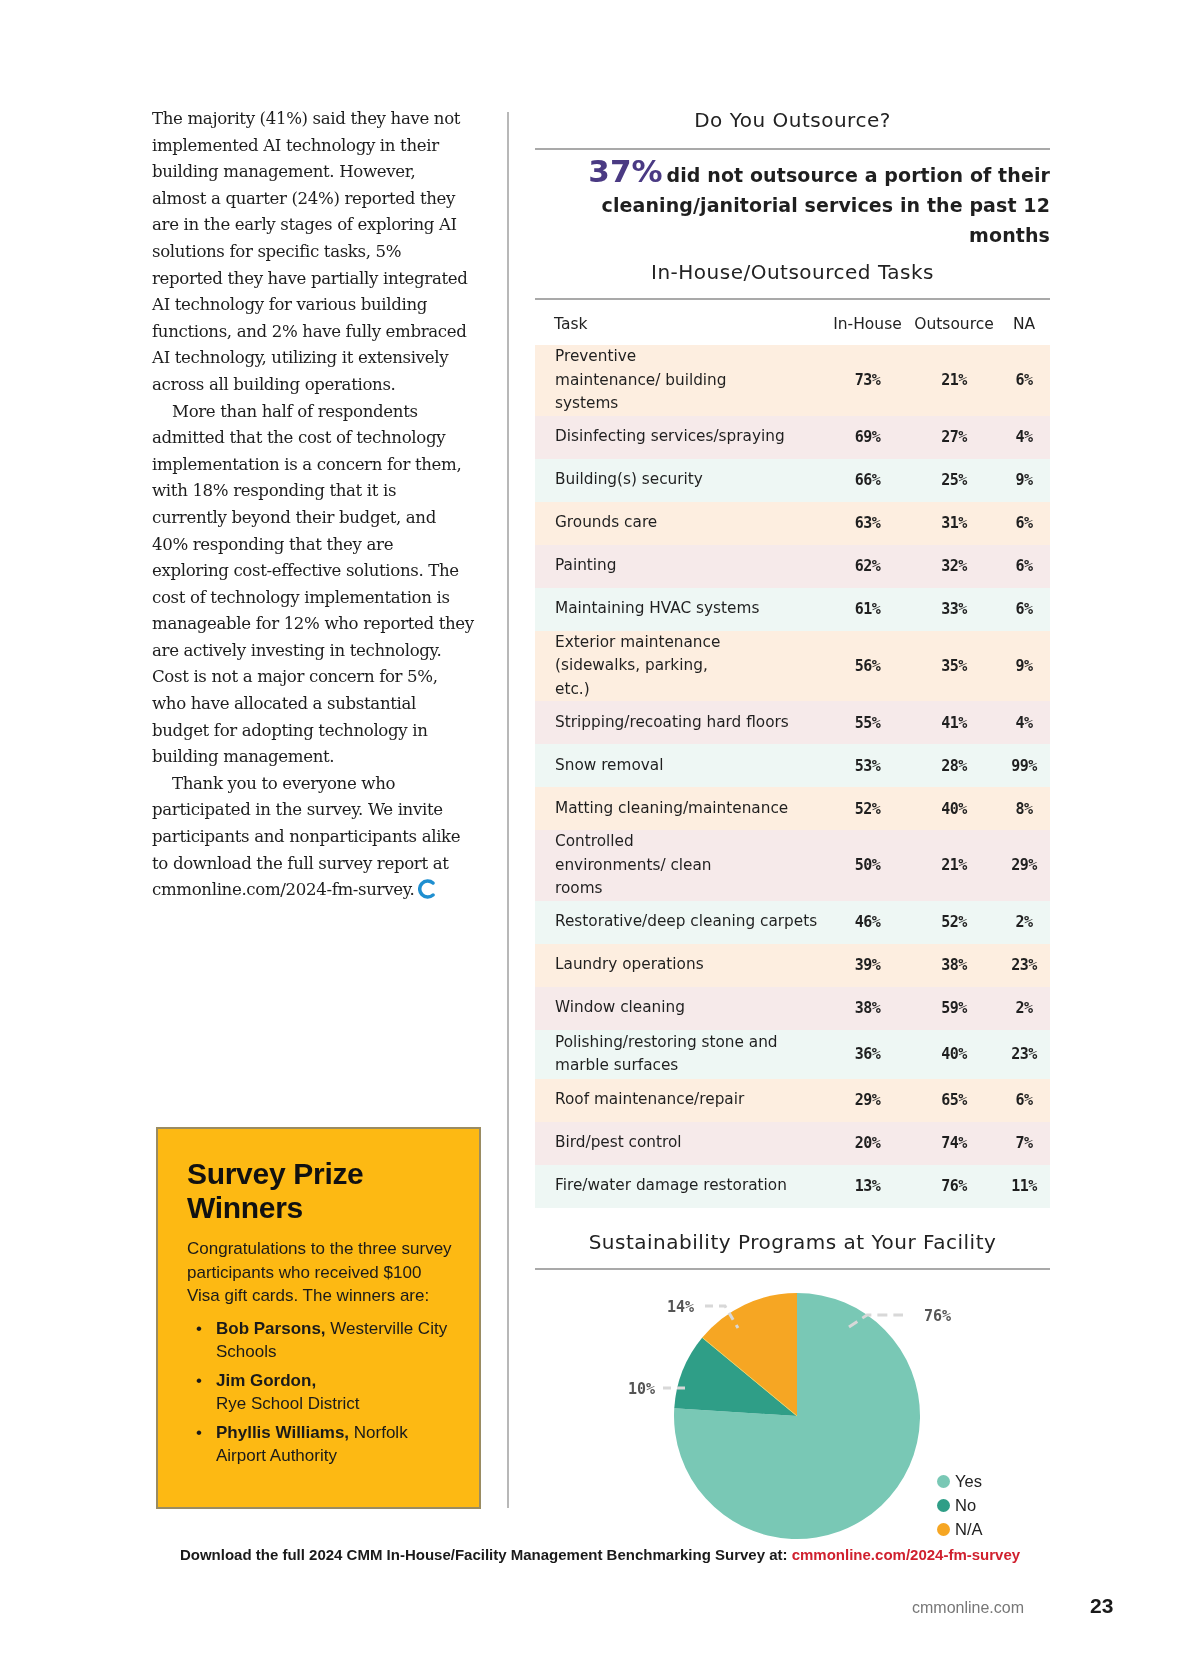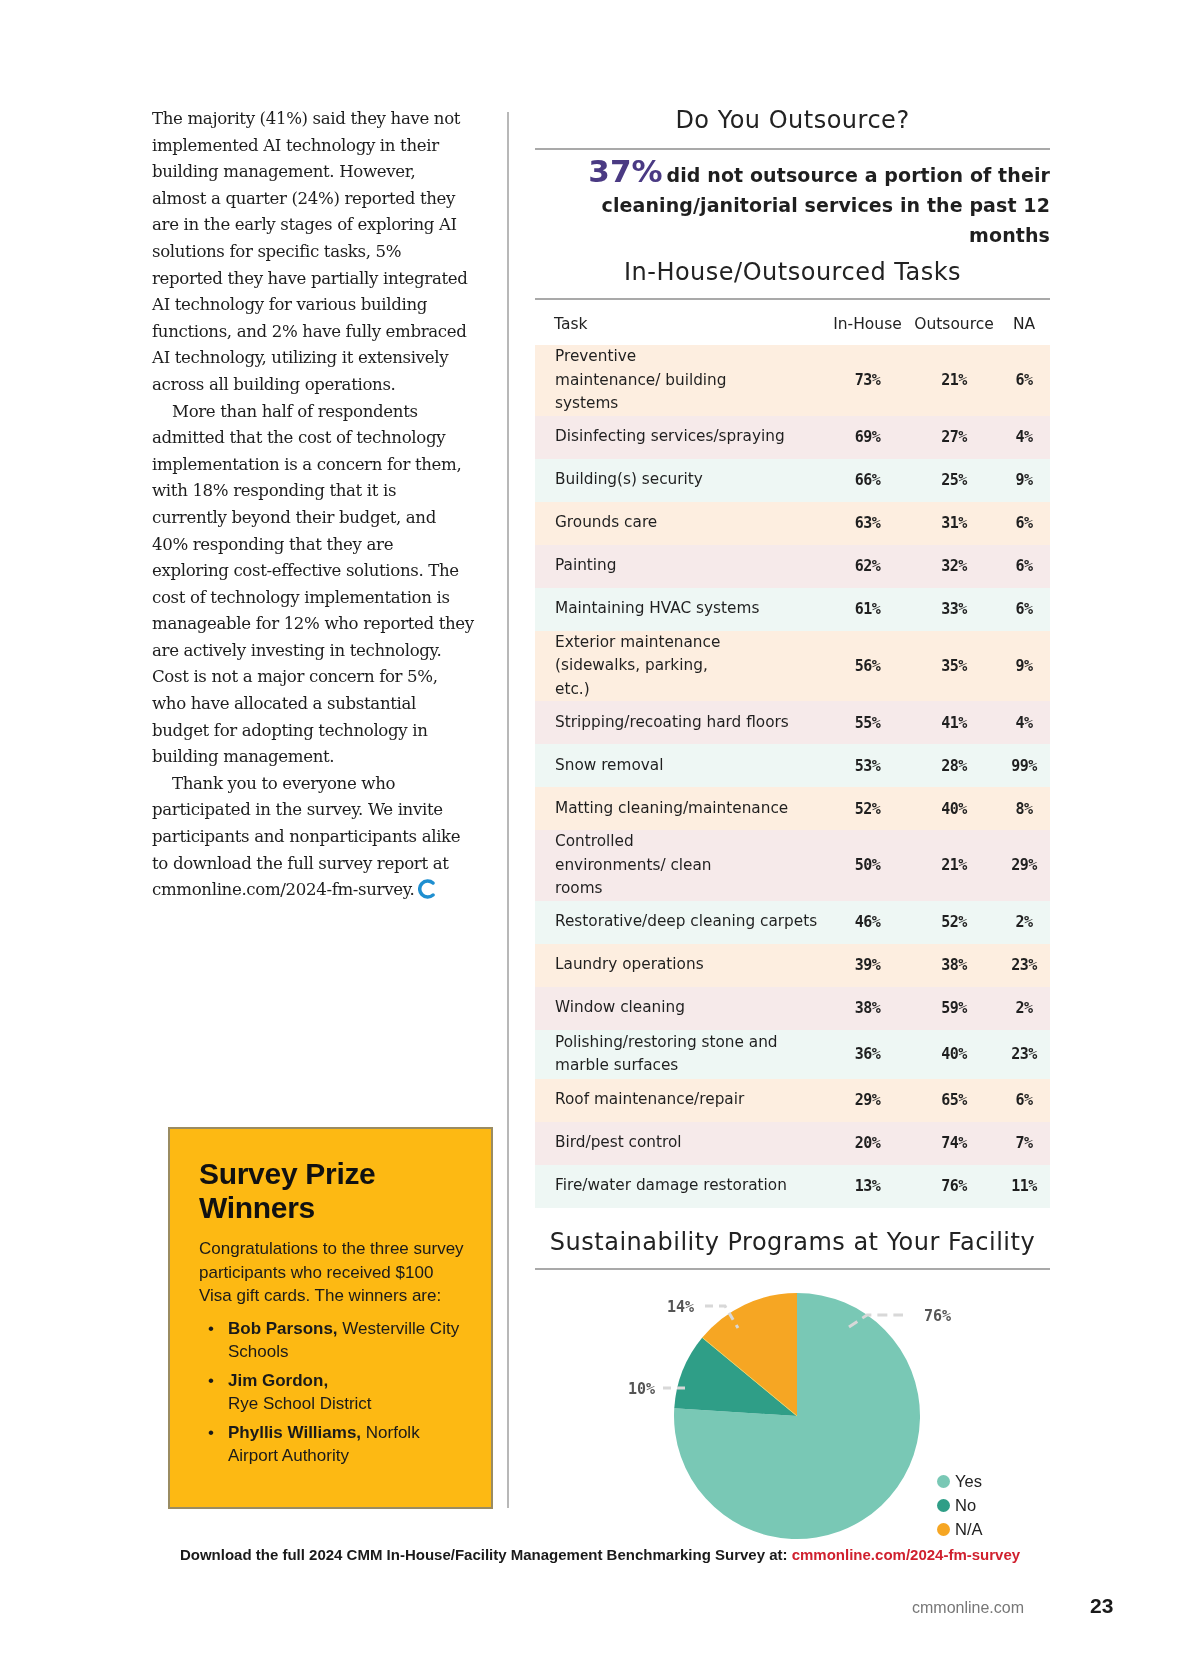--- a/index.html
+++ b/index.html
@@ -14,35 +14,35 @@
     letter-spacing: -0.35px;
   }
   .left-col p { margin: 0; }
   .left-col p.indent { text-indent: 20px; }
   .c-logo { display: inline-block; width: 20px; height: 20px; vertical-align: -4px; margin-left: 4px; }
 
   .divider-v { position: absolute; left: 507px; top: 112px; width: 2px; height: 1396px; background: #b8b8b8; }
 
   
   .prize-box {
-    position: absolute; left: 168px; top: 1127px; width: 325px; height: 382px;
+    position: absolute; left: 156px; top: 1127px; width: 325px; height: 382px;
     background: #fdb913; border: 2px solid #9a8c62;
     padding: 28px 26px 0 29px;
     font-family: "Liberation Sans", "DejaVu Sans", sans-serif;
   }
   .prize-title { font-size: 30px; line-height: 34px; font-weight: 700; color: #111; letter-spacing: -0.3px; }
   .prize-text { margin-top: 12px; font-size: 17px; line-height: 23.5px; color: #1a1a1a; }
   .prize-list { list-style: none; margin-top: 9px; padding-left: 0; }
   .prize-list li { position: relative; padding-left: 29px; font-size: 17px; line-height: 23.5px; margin-bottom: 5px; color: #1a1a1a; }
   .prize-list li::before { content: "•"; position: absolute; left: 9px; top: 0; }
   .prize-list b { font-weight: 700; }
 
   
   .right-col { position: absolute; left: 535px; top: 100px; width: 515px; font-family: "DejaVu Sans", "Liberation Sans", sans-serif; }
-  .sec-title { text-align: center; font-size: 24px; font-weight: 400; color: #222; letter-spacing: 0.5px; }
+  .sec-title { text-align: center; font-size: 20px; font-weight: 400; color: #222; letter-spacing: 0.5px; }
   .hr { height: 2px; background: #a9a9a9; }
   .stat-line { text-align: right; font-size: 19px; line-height: 30px; font-weight: 700; color: #1f1f1f; letter-spacing: 0.1px; }
   .stat-big { font-size: 31px; font-weight: 800; color: #4a3a83; margin-right: 4px; letter-spacing: 0; }
 
   table.tasks { width: 515px; border-collapse: collapse; font-family: "DejaVu Sans", "Liberation Sans", sans-serif; }
   table.tasks th { font-weight: 400; font-size: 15.5px; color: #222; height: 43px; text-align: center; }
   table.tasks th.task-h { text-align: left; padding-left: 19px; }
   table.tasks td { font-size: 15.3px; color: #1f1f1f; }
   table.tasks td.task { padding-left: 20px; line-height: 23.5px; }
   table.tasks td.num { text-align: center; font-family: "DejaVu Sans Mono", "Liberation Mono", monospace; font-weight: 700; font-size: 15px; letter-spacing: -0.5px; }

